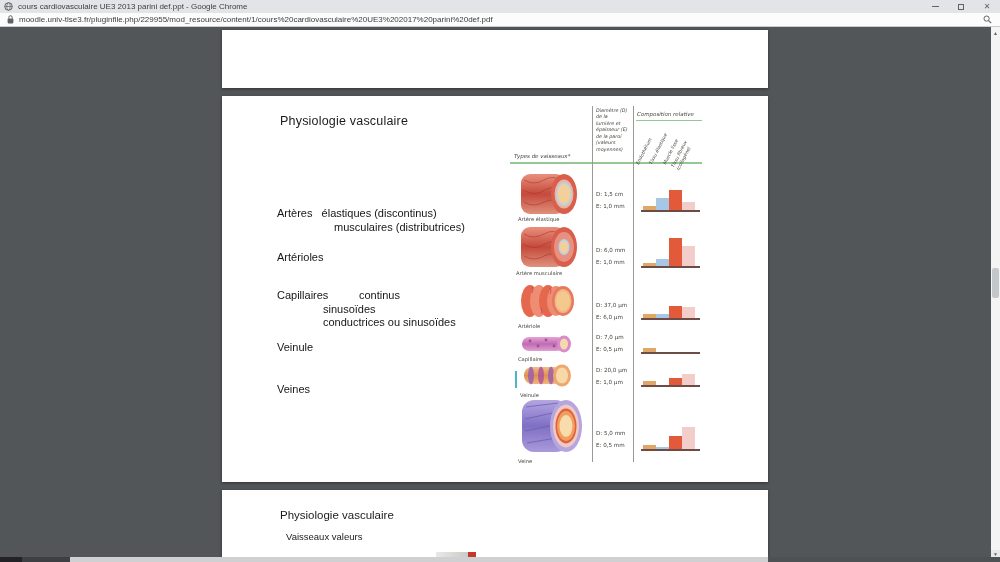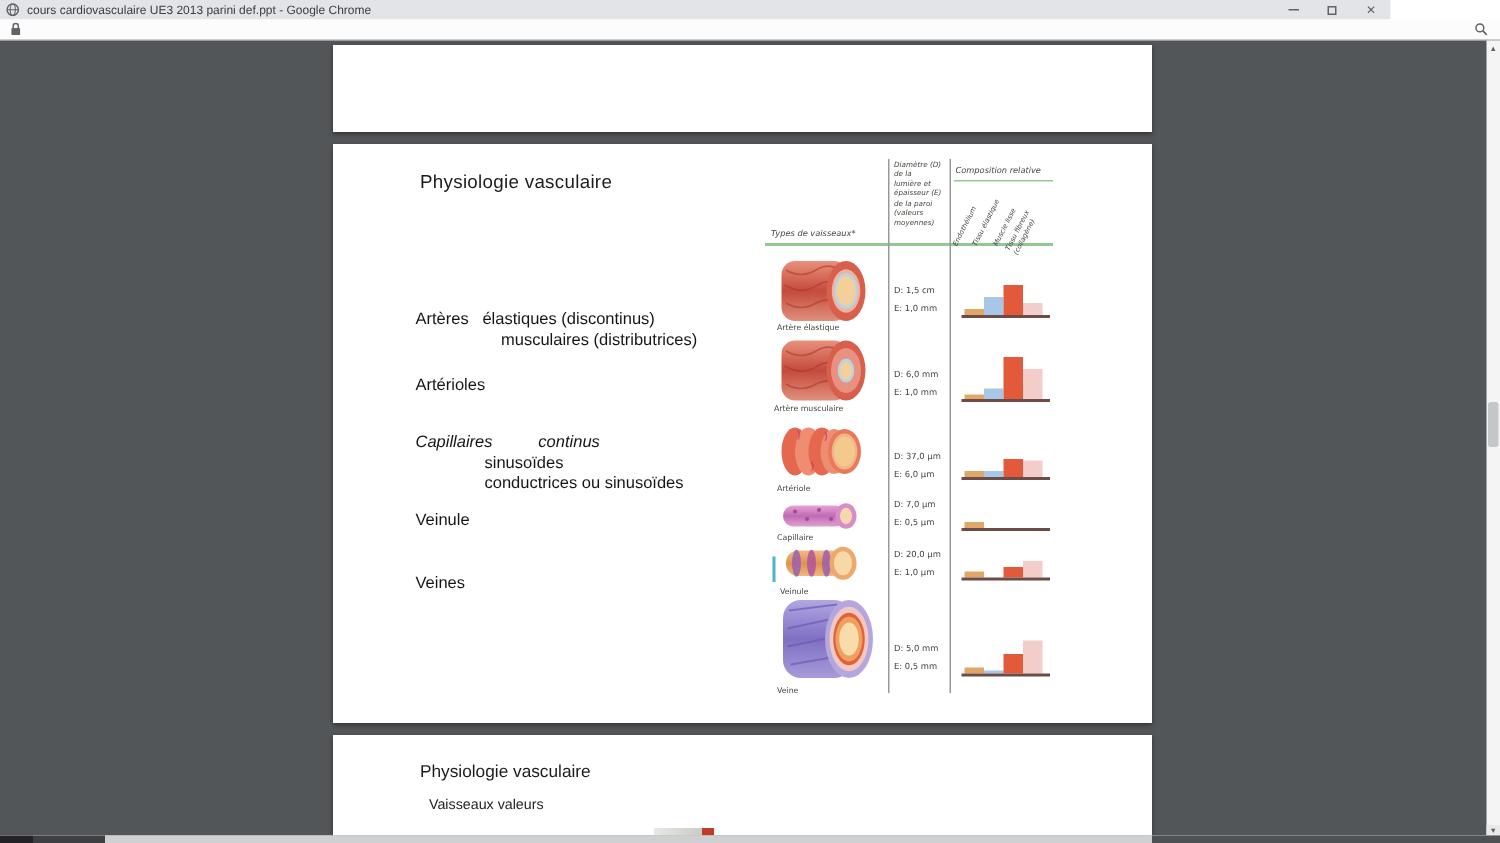--- a/index.html
+++ b/index.html
@@ -1,19 +1,19 @@
 <!DOCTYPE html>
 <html><head>
 <meta charset="utf-8">
 <style>
   * { margin:0; padding:0; box-sizing:border-box; }
   html,body { width:1000px; height:562px; overflow:hidden; font-family:"Liberation Sans", sans-serif; }
 
   
-  #titlebar { position:absolute; left:0; top:0; width:927px; height:13px; background:#e2e4e7; display:flex; align-items:center; }
+  #titlebar { position:absolute; left:0; top:0; width:1000px; height:13px; background:#e2e4e7; display:flex; align-items:center; }
   #favicon { width:9px; height:9px; margin-left:4px; }
   #window-title { font-size:8px; color:#3c4043; margin-left:5px; white-space:nowrap; }
   .win-btns { position:absolute; right:0; top:0; height:13px; display:flex; }
   .win-btn { width:26px; height:13px; display:flex; align-items:center; justify-content:center; color:#5f6368; font-size:8px; cursor:default; }
   .min-glyph { width:7px; height:1px; background:#5f6368; display:inline-block; }
   .max-glyph { width:6px; height:6px; border:1px solid #5f6368; display:inline-block; }
 
   #addressbar { position:absolute; left:0; top:13px; width:1000px; height:14px; background:#fcfcfc; border-bottom:1px solid #c8cbcf; display:flex; align-items:center; }
   #url-text { font-size:8px; color:#3c4043; margin-left:5px; white-space:nowrap; }
   #lock-icon { margin-left:7px; }
@@ -36,21 +36,21 @@
   #taskbar { position:absolute; left:0; top:557px; width:1000px; height:5px; background:#cfd0d2; }
   #tb-start { position:absolute; left:0; top:0; width:22px; height:5px; background:#232327; }
   #tb-seg { position:absolute; left:22px; top:0; width:48px; height:5px; background:#3e3f43; }
   #tb-right { position:absolute; left:768px; top:0; width:232px; height:5px; background:#4d5154; }
 
   
   #slide-title { position:absolute; left:58px; top:18px; font-size:12.5px; color:#1b1b1b; letter-spacing:.2px; }
   .slide-line { position:absolute; font-size:11px; color:#161616; white-space:pre; }
   .ln0 { left:55px;  top:111px; } .ln1 { left:112px; top:125px; }
   .ln2 { left:55px;  top:155px; }
-  .ln3 { left:55px;  top:193px;font-style:italic; } .ln4 { left:101px; top:207px; } .ln5 { left:101px; top:220px; }
+  .ln3 { left:55px;  top:193px; } .ln4 { left:101px; top:207px; } .ln5 { left:101px; top:220px; }
   .ln6 { left:55px;  top:245px; }
   .ln7 { left:55px;  top:287px; }
 
   
   #figure { position:absolute; left:288px; top:8px; width:200px; height:372px; font-family:"DejaVu Sans", sans-serif; }
   .fig-text { color:#45453f; }
   #types-label { position:absolute; left:4px; top:49px; font-size:5.5px; font-style:italic; }
   #green-head { position:absolute; left:0; top:58px; width:192px; height:1.5px; background:#93c793; }
   .vline { position:absolute; top:2px; width:1px; height:356px; background:#9a9a94; }
   .vl1 { left:82px; } .vl2 { left:123px; }
@@ -102,20 +102,21 @@
       </div>
     <div class="win-btn">✕</div>
   </div>
 </div>
 
 <div id="addressbar">
   <svg id="lock-icon" width="7" height="9" viewBox="0 0 7 9">
     <rect x="0.6" y="3.6" width="5.8" height="4.8" rx="0.8" fill="#5f6368"></rect>
     <path d="M1.8 3.6 V2.4 a1.7 1.7 0 0 1 3.4 0 V3.6" fill="none" stroke="#5f6368" stroke-width="1"></path>
   </svg>
+  <span id="url-text">moodle.univ-tlse3.fr/pluginfile.php/229955/mod_resource/content/1/cours%20cardiovasculaire%20UE3%202017%20parini%20def.pdf</span>
   <svg id="zoom-icon" width="9" height="9" viewBox="0 0 9 9">
     <circle cx="3.6" cy="3.6" r="2.6" fill="none" stroke="#5f6368" stroke-width="1"></circle>
     <line x1="5.6" y1="5.6" x2="8.2" y2="8.2" stroke="#5f6368" stroke-width="1.1"></line>
   </svg>
 </div>
 
 <div id="pdf-bg"></div>
 
 <div id="page-top" class="page"></div>
 

